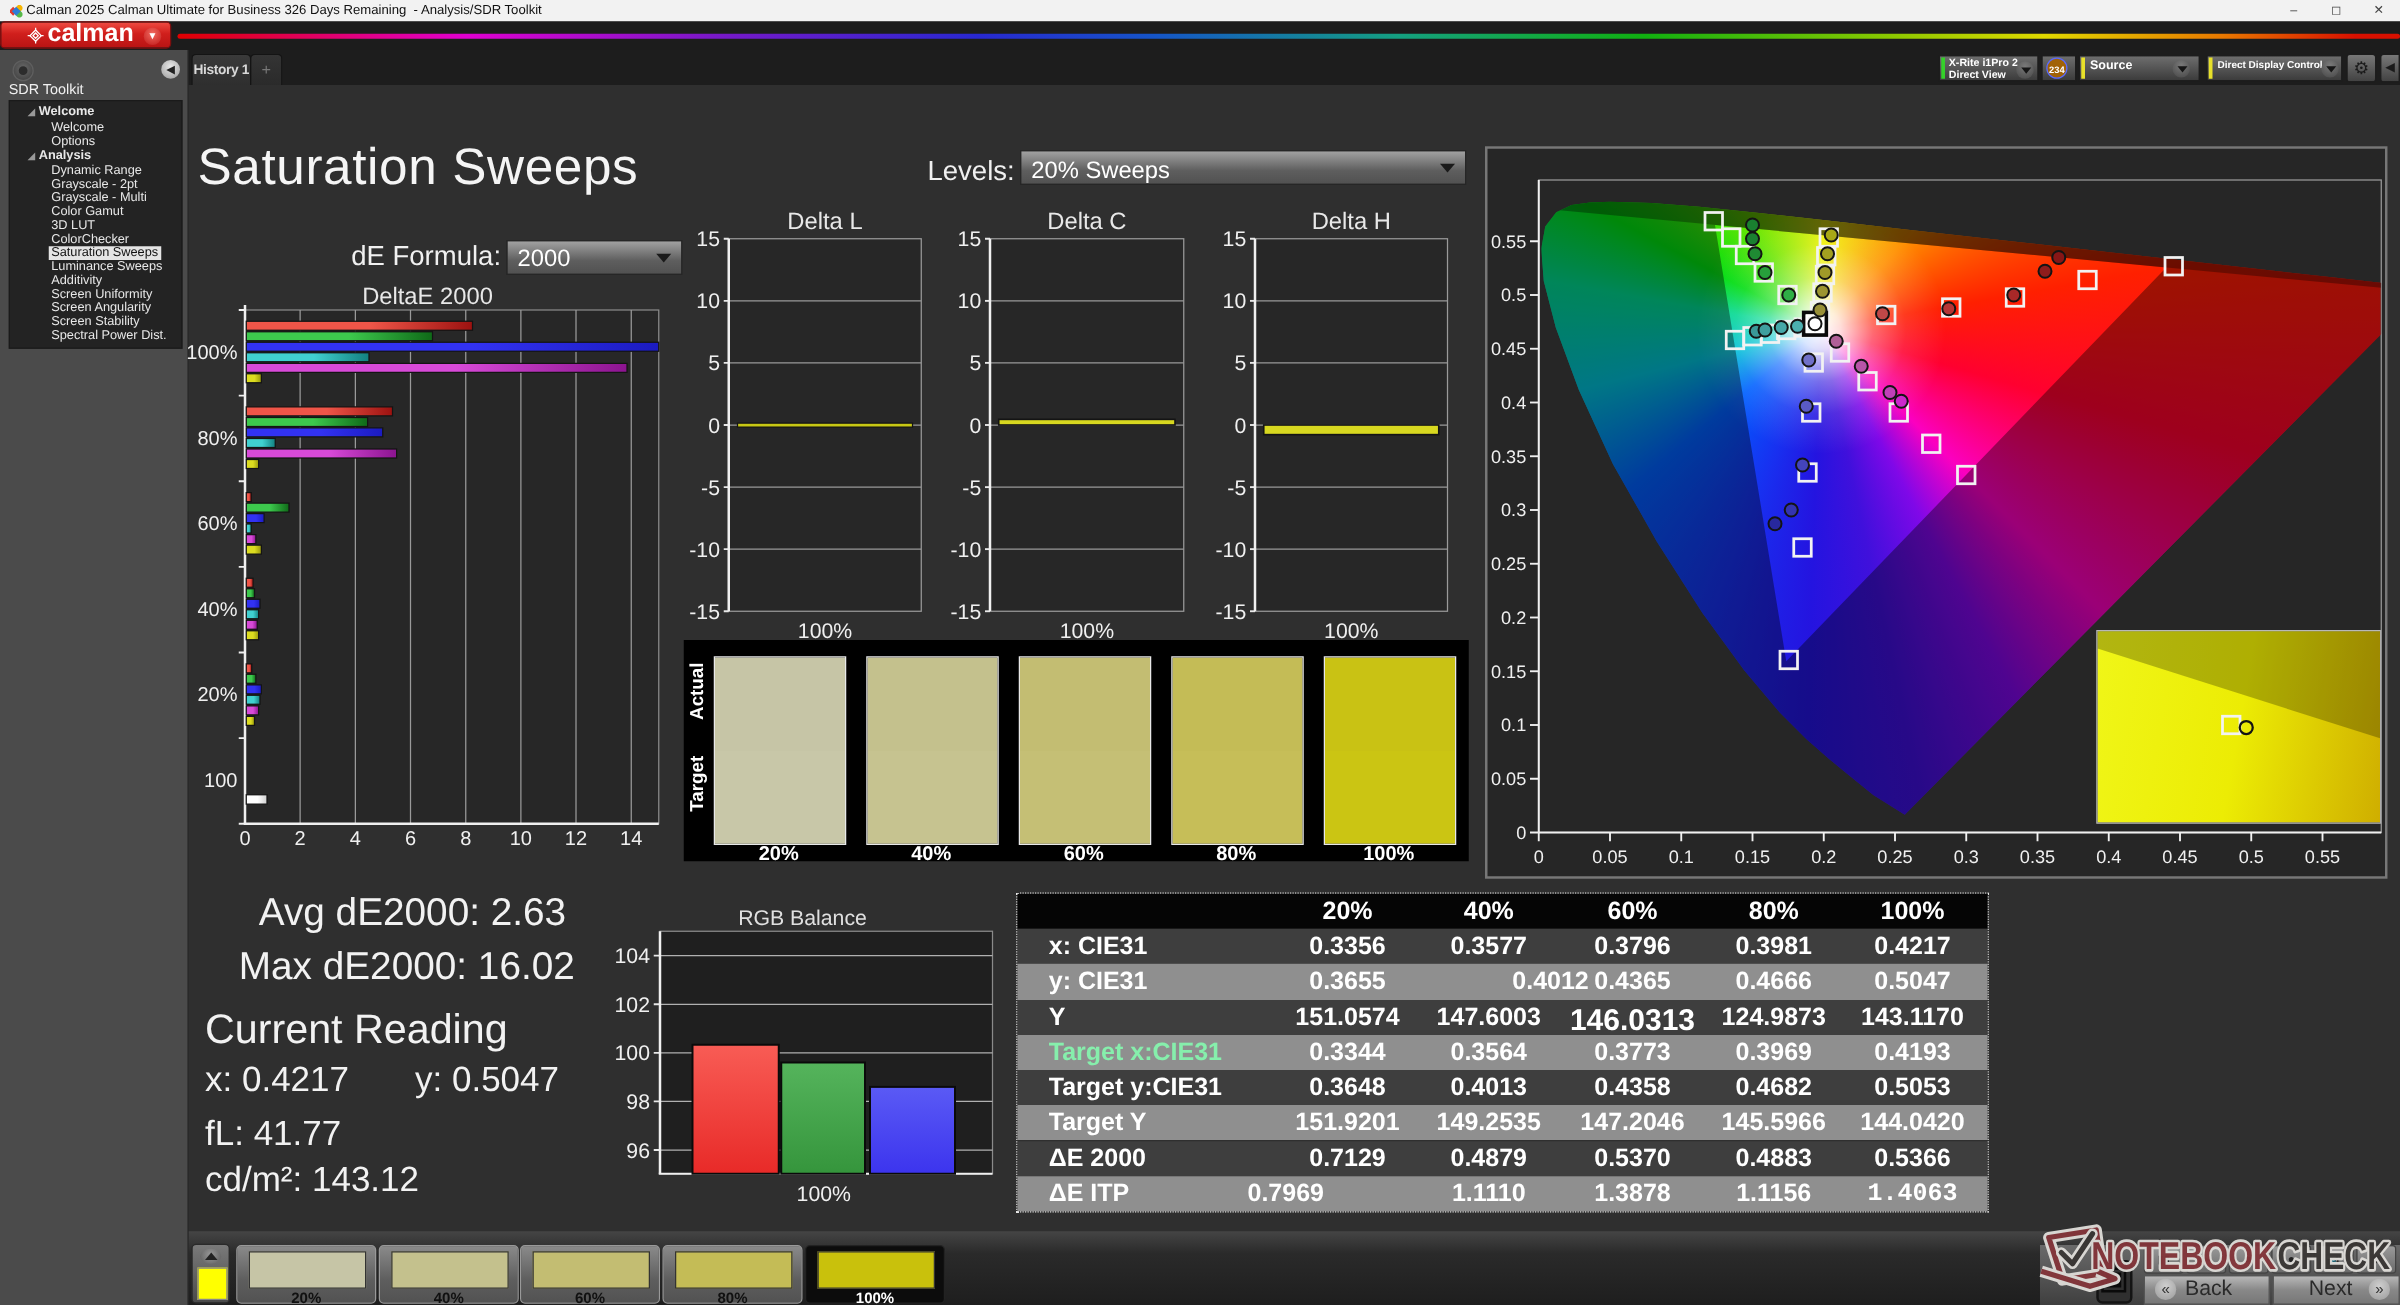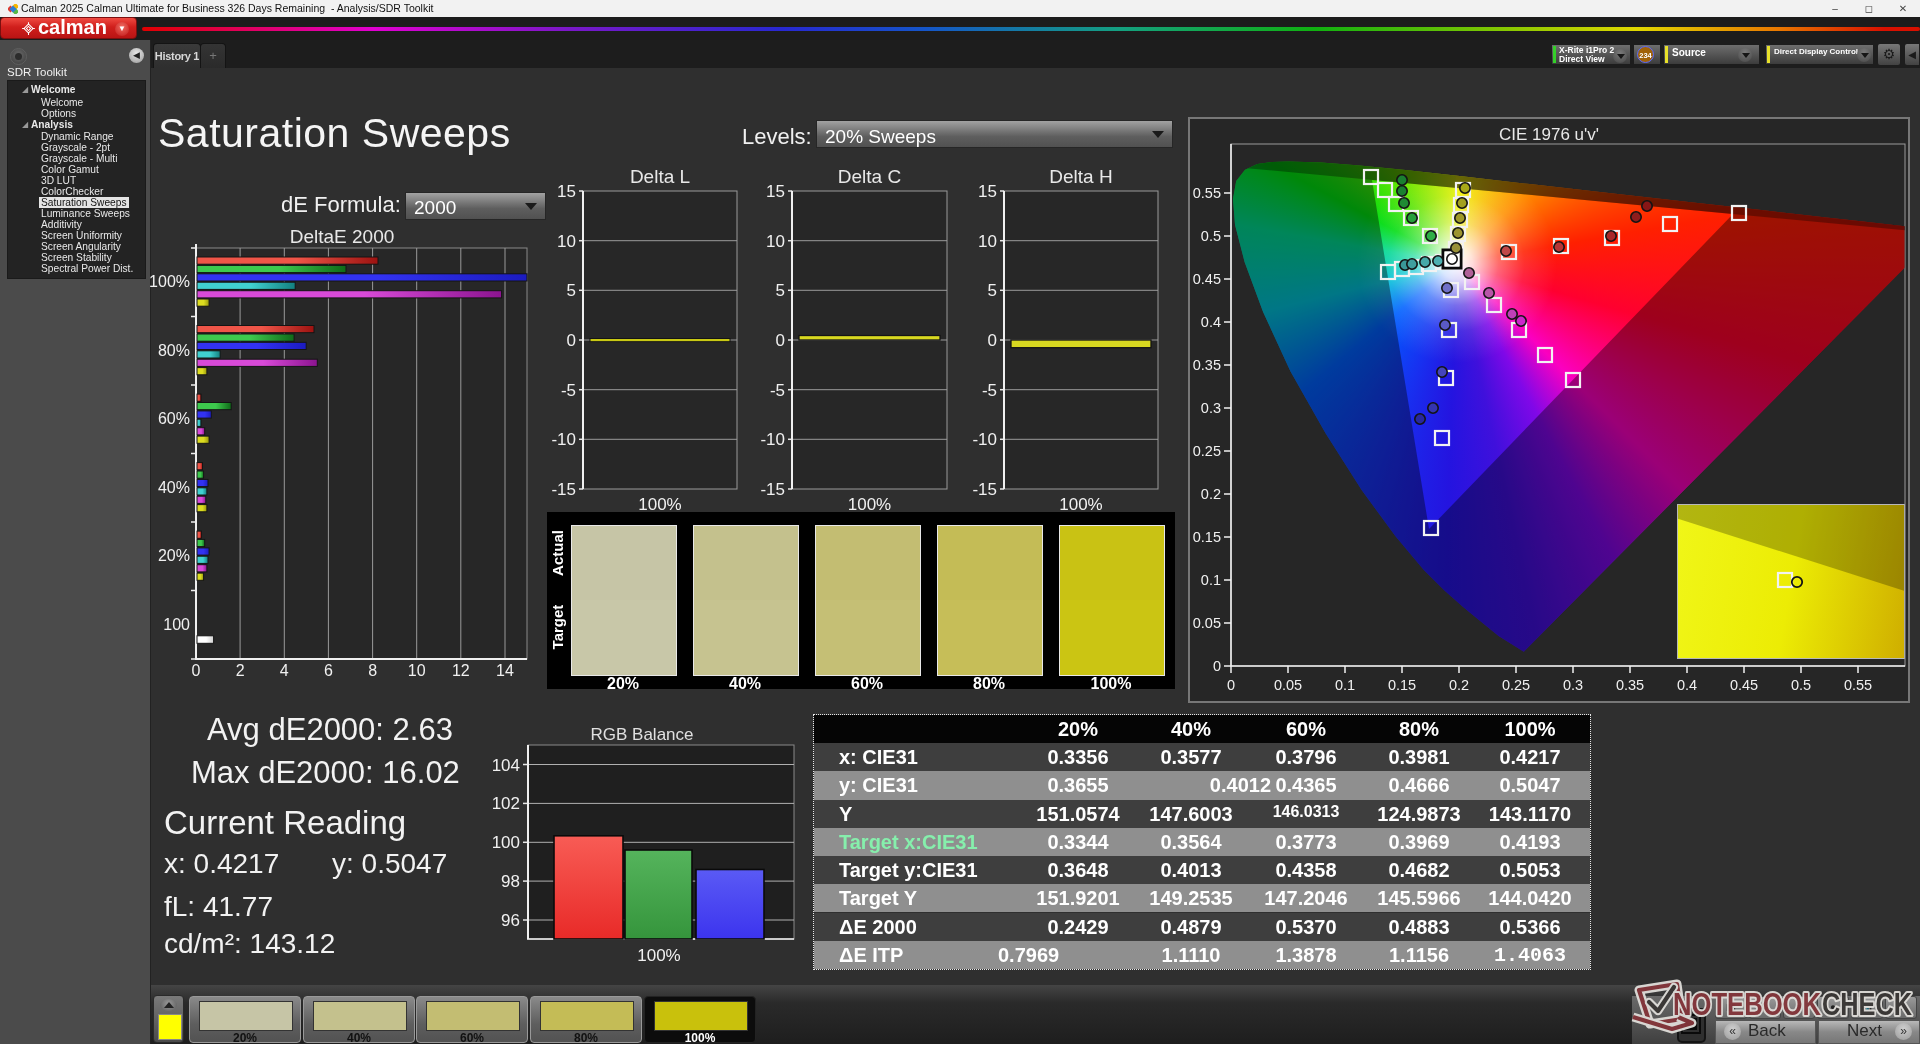--- a/index.html
+++ b/index.html
@@ -353,21 +353,20 @@
           <stop offset="0" stop-color="#5a5af5"></stop>
           <stop offset="1" stop-color="#3c34ee"></stop>
         </linearGradient>
 </defs>
 <rect x="64" y="117.8" width="69" height="103.2" fill="url(#rb-r)" stroke="#0a0a0a" stroke-width="1.6"></rect>
 <rect x="135" y="132.0" width="67" height="89.0" fill="url(#rb-g)" stroke="#0a0a0a" stroke-width="1.6"></rect>
 <rect x="206" y="151.5" width="68" height="69.5" fill="url(#rb-b)" stroke="#0a0a0a" stroke-width="1.6"></rect>
 <text x="169" y="243" fill="#f0f0f0" font-size="17" text-anchor="middle">100%</text>
 </svg>
 <div class="abs panel" style="left:1188px;top:117px;width:722px;height:586px;border-width:2px;border-color:#777;"></div>
-<div class="abs" style="left:1188px;top:117px;width:722px;text-align:center;font-size:17px;color:#e8e8e8;"><span style="position:relative;top:8px">CIE 1976 u'v'</span></div>
 <div class="abs" style="left:1231px;top:144px;width:674px;height:522px;clip-path:polygon(292.8px 507.7px,267.6px 491.9px,246.4px 474.8px,231.8px 462.8px,214.0px 447.1px,192.6px 425.7px,164.3px 392.1px,130.8px 346.2px,94.4px 289.1px,59.4px 227.3px,32.1px 167.9px,13.6px 117.9px,4.0px 80.7px,2.0px 54.8px,5.2px 37.1px,14.0px 25.8px,26.3px 20.0px,41.0px 18.0px,57.0px 17.4px,90.3px 18.4px,128.5px 21.4px,174.5px 26.1px,231.0px 32.3px,299.0px 40.1px,377.9px 48.9px,460.0px 58.2px,534.8px 66.5px,593.1px 73.2px,634.4px 77.8px,710.7px 86.4px);background:radial-gradient(circle 100px at 225.5px 119.3px, rgba(255,255,255,1) 0px, rgba(255,255,255,0.85) 16px, rgba(255,255,255,0.38) 42px, rgba(255,255,255,0.12) 68px, rgba(255,255,255,0) 100px),conic-gradient(from 0deg at 225.5px 119.3px,#f0f000 3.6deg,#ff9000 44deg,#ff2000 80deg,#ff0030 106deg,#fb00c0 135deg,#8008e8 152deg,#4010dc 168deg,#2414e0 182deg,#1830f0 200deg,#0060ff 230deg,#00c0d8 256deg,#00d890 280deg,#00dc10 298deg,#80e800 332deg,#f0f000 363.6deg);"></div>
 <div class="abs" style="left:1677px;top:504px;width:228px;height:155px;border:1px solid #b8b8b8;box-sizing:border-box;background:linear-gradient(100deg,#f0f618 0%,#ecec04 50%,#cfae00 100%);"></div>
 <div class="abs" style="left:1678px;top:505px;width:226px;height:153px;background:rgba(0,0,0,0.26);clip-path:polygon(0 0,100% 0,100% 56%,0 9%);"></div>
 <svg class="abs" style="left:1677px;top:504px" width="228" height="155">
       <rect x="101" y="69" width="14" height="14" fill="none" stroke="#f2f2f2" stroke-width="2.2"></rect>
       <circle cx="120" cy="78" r="5.2" fill="none" stroke="#141414" stroke-width="1.8"></circle>
     </svg>
 <svg class="abs" style="left:1188px;top:117px" width="722" height="586">
 <defs>
 <clipPath id="plotclip">
@@ -535,21 +534,21 @@
 <div style="position:absolute;left:25px;top:59.4px;font-size:20px;font-weight:bold;color:#fff;">y: CIE31</div>
 <div style="position:absolute;left:184px;top:59.4px;width:160px;text-align:center;font-size:20px;font-weight:bold;color:#fff;">0.3655</div>
 <div style="position:absolute;left:297px;top:59.4px;width:160px;text-align:right;font-size:20px;font-weight:bold;color:#fff;">0.4012</div>
 <div style="position:absolute;left:412px;top:59.4px;width:160px;text-align:center;font-size:20px;font-weight:bold;color:#fff;">0.4365</div>
 <div style="position:absolute;left:525px;top:59.4px;width:160px;text-align:center;font-size:20px;font-weight:bold;color:#fff;">0.4666</div>
 <div style="position:absolute;left:636px;top:59.4px;width:160px;text-align:center;font-size:20px;font-weight:bold;color:#fff;">0.5047</div>
 <div style="position:absolute;left:0;top:84.7px;width:776px;height:28.2px;background:#3e3e3e;"></div>
 <div style="position:absolute;left:25px;top:87.7px;font-size:20px;font-weight:bold;color:#fff;">Y</div>
 <div style="position:absolute;left:184px;top:87.7px;width:160px;text-align:center;font-size:20px;font-weight:bold;color:#fff;">151.0574</div>
 <div style="position:absolute;left:297px;top:87.7px;width:160px;text-align:center;font-size:20px;font-weight:bold;color:#fff;">147.6003</div>
-<div style="position:absolute;left:412px;top:87.7px;width:160px;text-align:center;font-size:16px;font-weight:bold;color:#fff;">146.0313</div>
+<div style="position:absolute;left:412px;top:87.7px;width:160px;text-align:center;font-size:24px;font-weight:bold;color:#fff;">146.0313</div>
 <div style="position:absolute;left:525px;top:87.7px;width:160px;text-align:center;font-size:20px;font-weight:bold;color:#fff;">124.9873</div>
 <div style="position:absolute;left:636px;top:87.7px;width:160px;text-align:center;font-size:20px;font-weight:bold;color:#fff;">143.1170</div>
 <div style="position:absolute;left:0;top:112.9px;width:776px;height:28.2px;background:#8f8f8f;"></div>
 <div style="position:absolute;left:25px;top:115.9px;font-size:20px;font-weight:bold;color:#86efac;">Target x:CIE31</div>
 <div style="position:absolute;left:184px;top:115.9px;width:160px;text-align:center;font-size:20px;font-weight:bold;color:#fff;">0.3344</div>
 <div style="position:absolute;left:297px;top:115.9px;width:160px;text-align:center;font-size:20px;font-weight:bold;color:#fff;">0.3564</div>
 <div style="position:absolute;left:412px;top:115.9px;width:160px;text-align:center;font-size:20px;font-weight:bold;color:#fff;">0.3773</div>
 <div style="position:absolute;left:525px;top:115.9px;width:160px;text-align:center;font-size:20px;font-weight:bold;color:#fff;">0.3969</div>
 <div style="position:absolute;left:636px;top:115.9px;width:160px;text-align:center;font-size:20px;font-weight:bold;color:#fff;">0.4193</div>
 <div style="position:absolute;left:0;top:141.1px;width:776px;height:28.2px;background:#3e3e3e;"></div>
@@ -561,21 +560,21 @@
 <div style="position:absolute;left:636px;top:144.1px;width:160px;text-align:center;font-size:20px;font-weight:bold;color:#fff;">0.5053</div>
 <div style="position:absolute;left:0;top:169.3px;width:776px;height:28.2px;background:#8f8f8f;"></div>
 <div style="position:absolute;left:25px;top:172.3px;font-size:20px;font-weight:bold;color:#fff;">Target Y</div>
 <div style="position:absolute;left:184px;top:172.3px;width:160px;text-align:center;font-size:20px;font-weight:bold;color:#fff;">151.9201</div>
 <div style="position:absolute;left:297px;top:172.3px;width:160px;text-align:center;font-size:20px;font-weight:bold;color:#fff;">149.2535</div>
 <div style="position:absolute;left:412px;top:172.3px;width:160px;text-align:center;font-size:20px;font-weight:bold;color:#fff;">147.2046</div>
 <div style="position:absolute;left:525px;top:172.3px;width:160px;text-align:center;font-size:20px;font-weight:bold;color:#fff;">145.5966</div>
 <div style="position:absolute;left:636px;top:172.3px;width:160px;text-align:center;font-size:20px;font-weight:bold;color:#fff;">144.0420</div>
 <div style="position:absolute;left:0;top:197.6px;width:776px;height:28.2px;background:#3e3e3e;"></div>
 <div style="position:absolute;left:25px;top:200.6px;font-size:20px;font-weight:bold;color:#fff;">ΔE 2000</div>
-<div style="position:absolute;left:184px;top:200.6px;width:160px;text-align:center;font-size:20px;font-weight:bold;color:#fff;">0.2429</div>
+<div style="position:absolute;left:184px;top:200.6px;width:160px;text-align:center;font-size:20px;font-weight:bold;color:#fff;">0.7129</div>
 <div style="position:absolute;left:297px;top:200.6px;width:160px;text-align:center;font-size:20px;font-weight:bold;color:#fff;">0.4879</div>
 <div style="position:absolute;left:412px;top:200.6px;width:160px;text-align:center;font-size:20px;font-weight:bold;color:#fff;">0.5370</div>
 <div style="position:absolute;left:525px;top:200.6px;width:160px;text-align:center;font-size:20px;font-weight:bold;color:#fff;">0.4883</div>
 <div style="position:absolute;left:636px;top:200.6px;width:160px;text-align:center;font-size:20px;font-weight:bold;color:#fff;">0.5366</div>
 <div style="position:absolute;left:0;top:225.8px;width:776px;height:28.2px;background:#8f8f8f;"></div>
 <div style="position:absolute;left:25px;top:228.8px;font-size:20px;font-weight:bold;color:#fff;">ΔE ITP</div>
 <div style="position:absolute;left:184px;top:228.8px;width:160px;font-size:20px;font-weight:bold;color:#fff;">0.7969</div>
 <div style="position:absolute;left:297px;top:228.8px;width:160px;text-align:center;font-size:20px;font-weight:bold;color:#fff;">1.1110</div>
 <div style="position:absolute;left:412px;top:228.8px;width:160px;text-align:center;font-size:20px;font-weight:bold;color:#fff;">1.3878</div>
 <div style="position:absolute;left:525px;top:228.8px;width:160px;text-align:center;font-size:20px;font-weight:bold;color:#fff;">1.1156</div>

